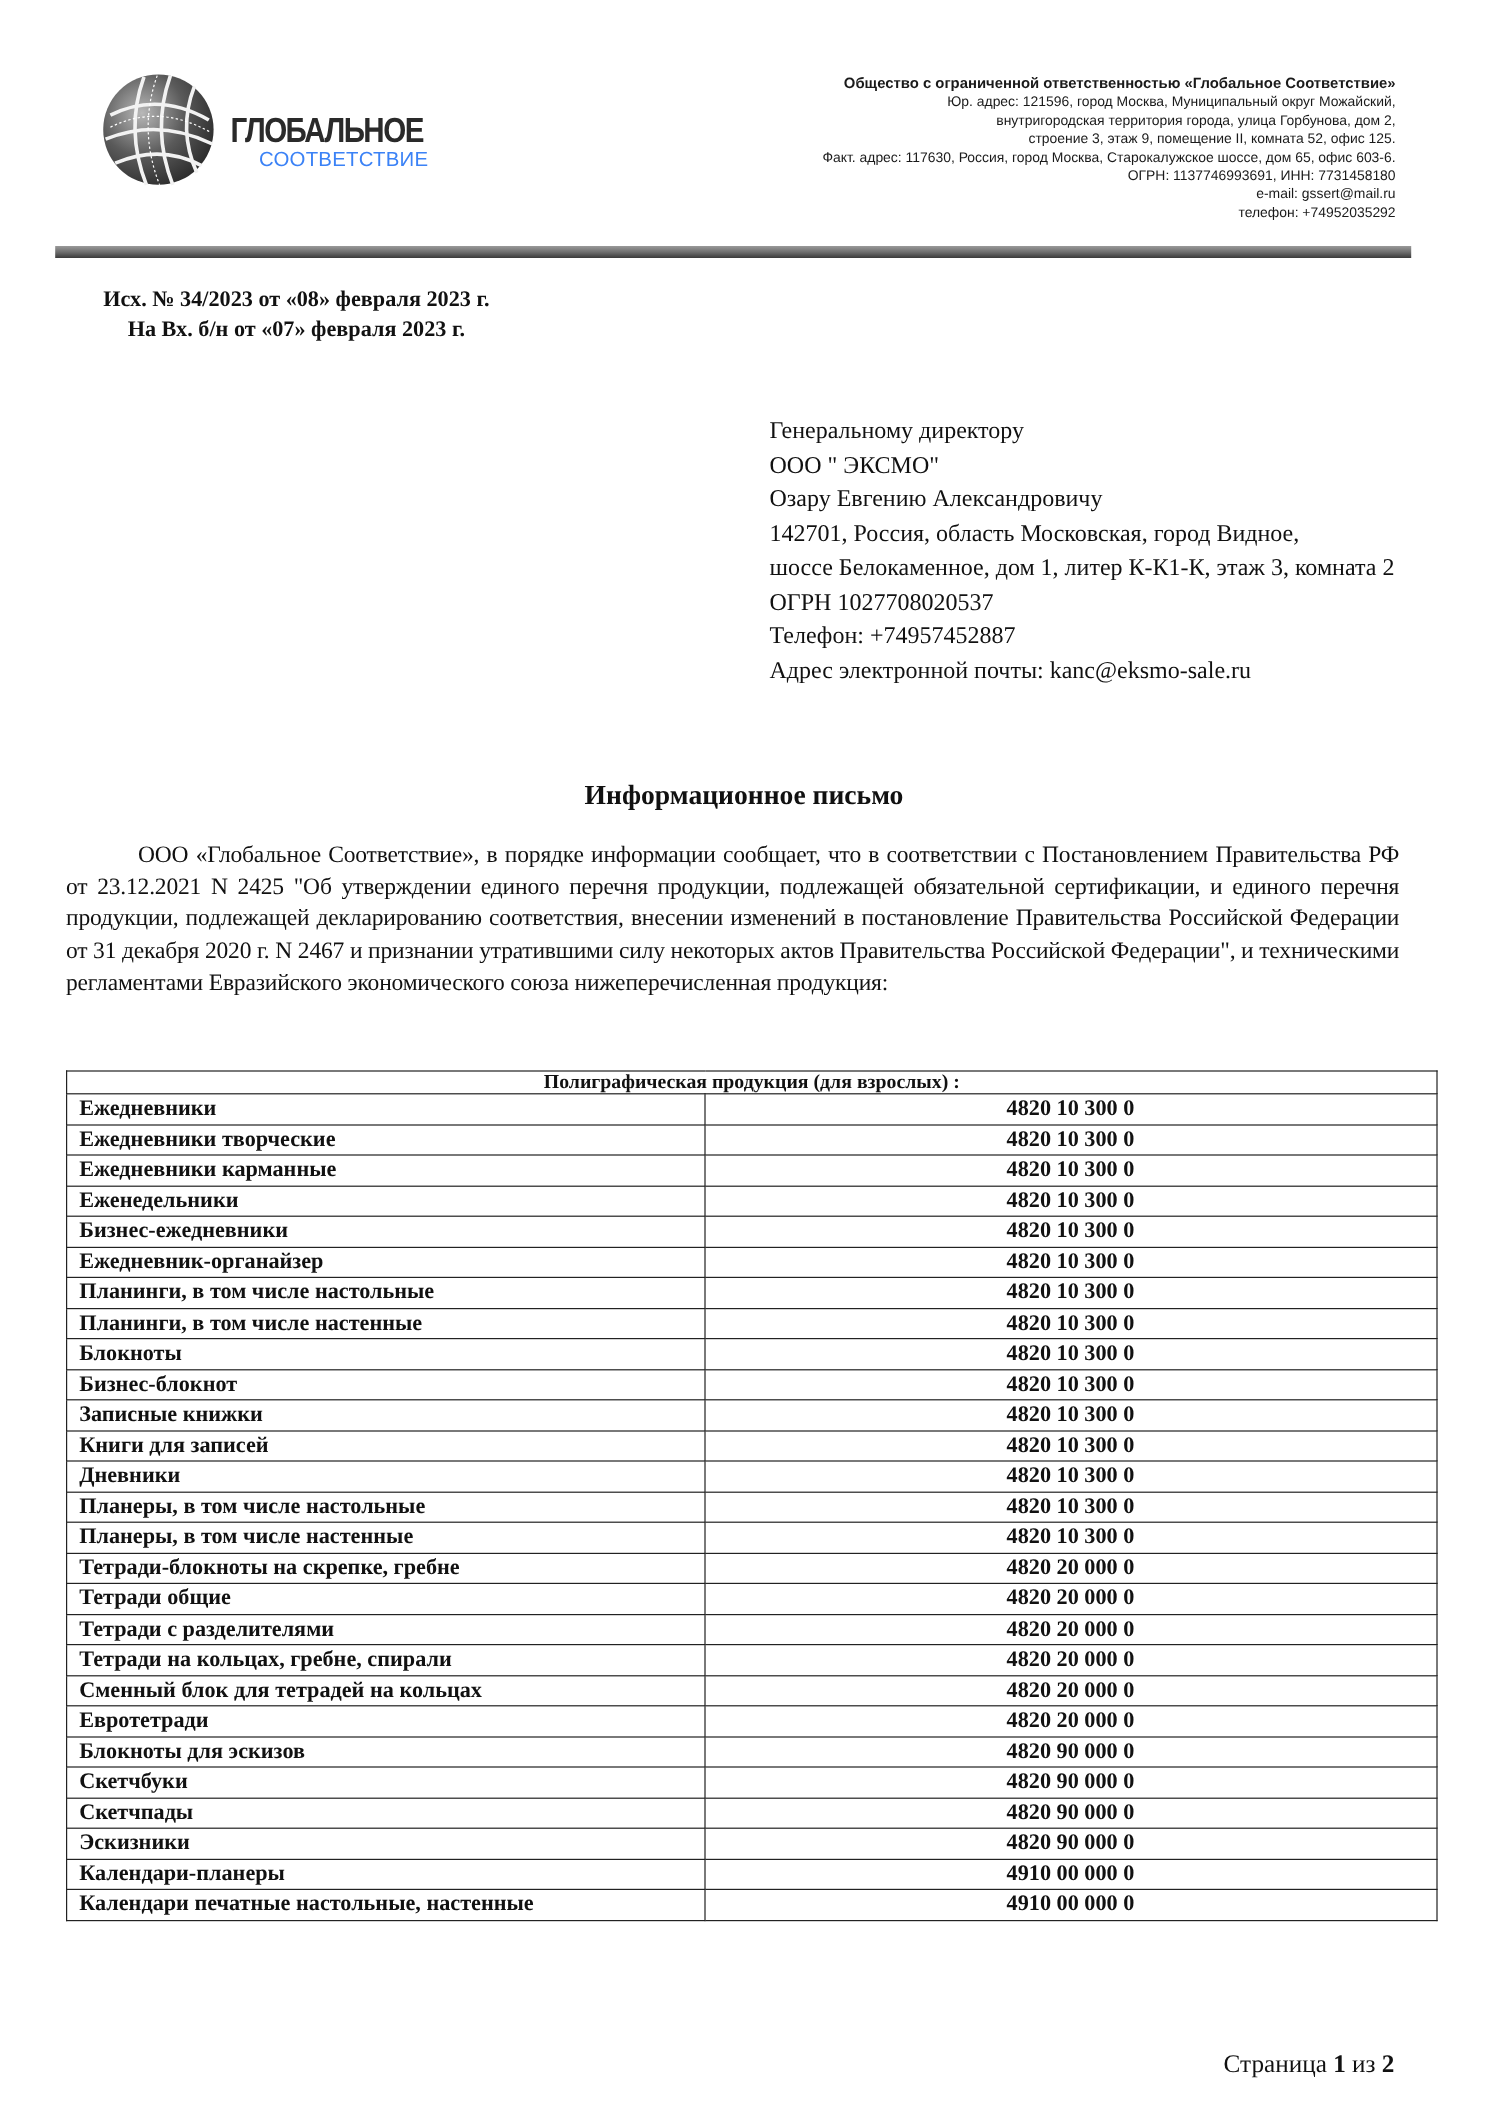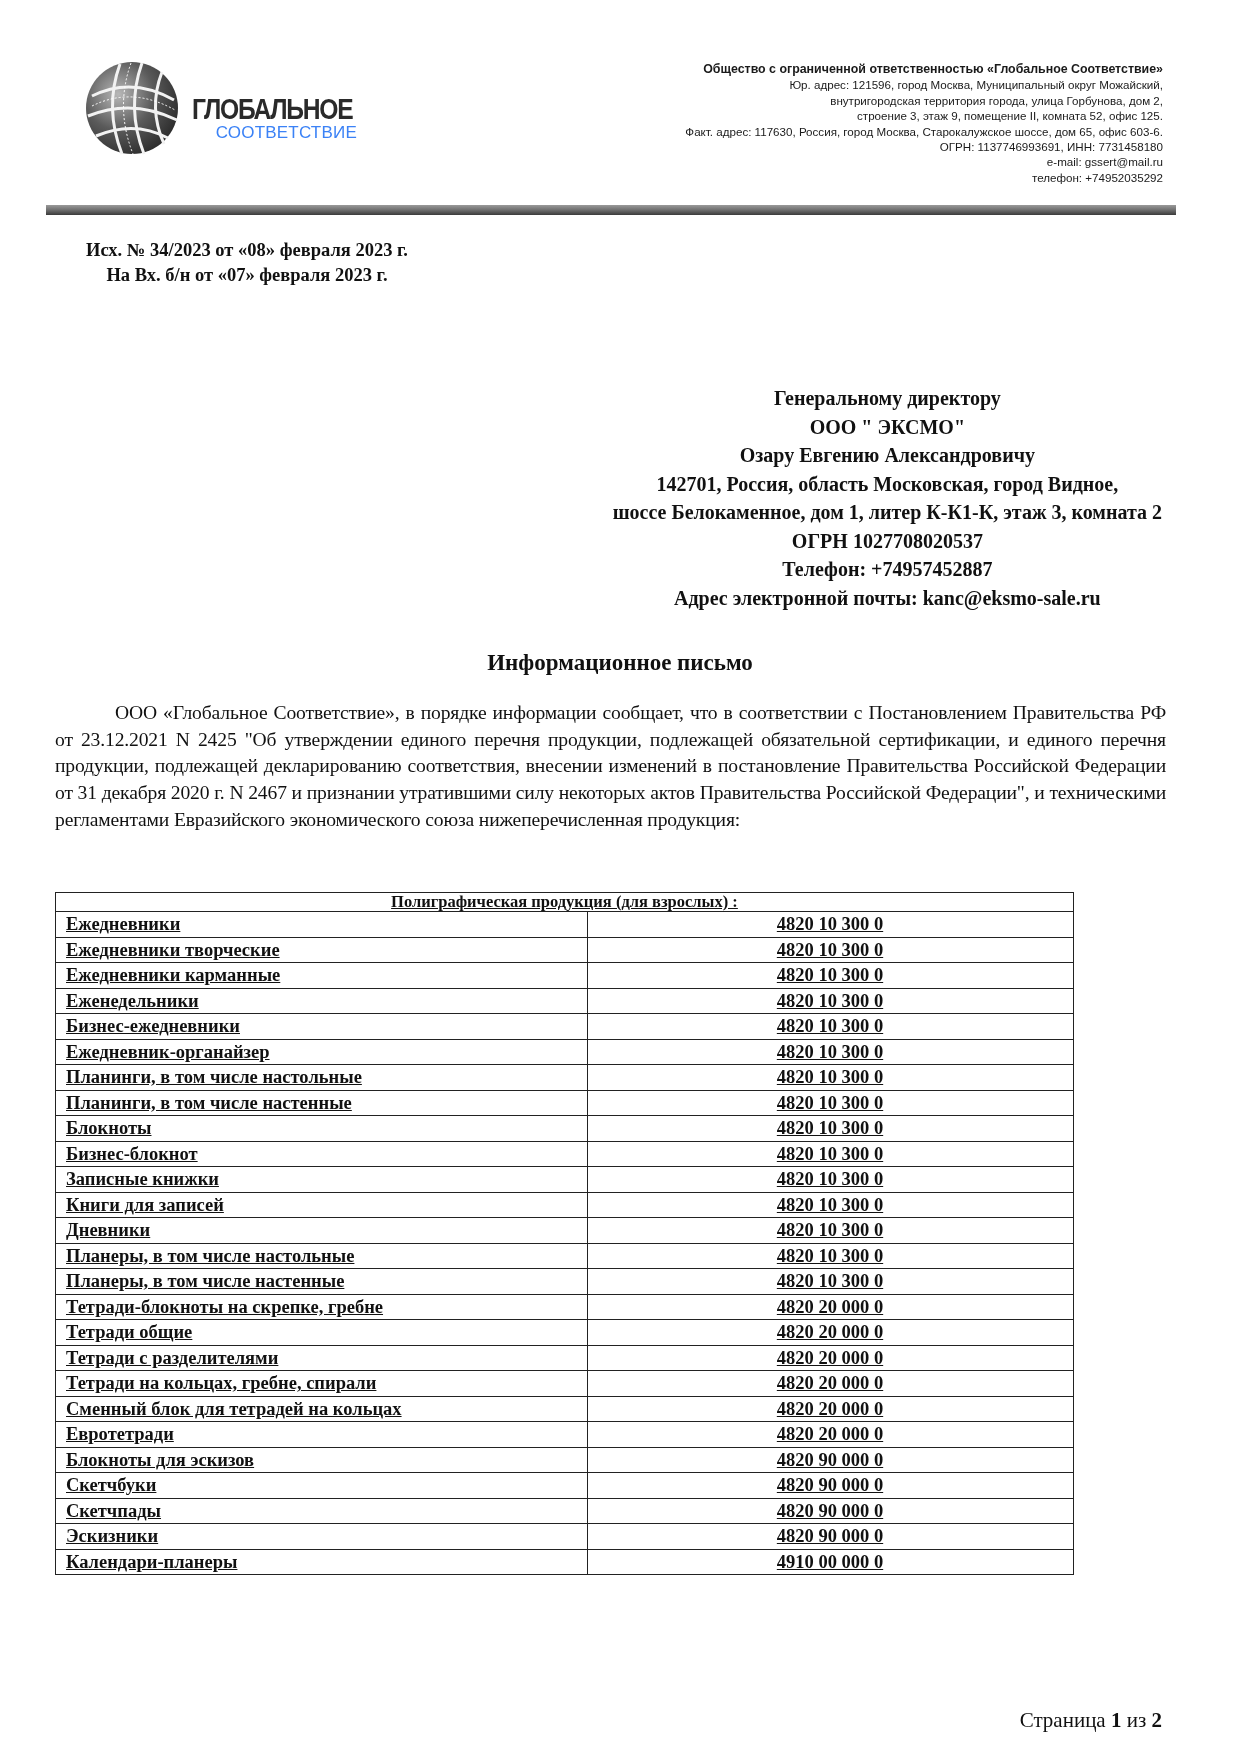--- a/index.html
+++ b/index.html
@@ -16,30 +16,30 @@
   .company { position: absolute; right: 77px; top: 62px; text-align: right; font-family: "Liberation Sans", sans-serif; font-size: 11.6px; line-height: 15.4px; color: #1a1a1a; }
   .company .name { font-weight: bold; font-size: 12.4px; }
 
   
   .bar { position: absolute; left: 46px; top: 205px; width: 1130px; height: 10px; background: linear-gradient(#9a9a9a, #6f6f6f 50%, #3a3a3a); }
 
   
   .refs { position: absolute; left: 86px; top: 238px; font-family: "Liberation Serif", serif; font-weight: bold; font-size: 18.5px; line-height: 25px; text-align: center; }
 
   
-  .addressee { position: absolute; right: 78px; top: 345px; text-align: center; font-family: "Liberation Serif", serif; font-weight: bold; font-size: 20px; line-height: 28.5px; margin-top: 39px; }
+  .addressee { position: absolute; right: 78px; top: 345px; text-align: left; font-family: "Liberation Serif", serif; font-weight: normal; font-size: 20px; line-height: 28.5px; }
 
   
   .title { position: absolute; left: 0; width: 1240px; top: 650px; text-align: center; font-family: "Liberation Serif", serif; font-weight: bold; font-size: 23px; }
 
   
   .para { position: absolute; left: 55px; width: 1111px; top: 700px; font-family: Liberation Serif, serif; font-size: 19.6px; line-height: 26.7px; text-align: justify; text-indent: 60px; letter-spacing: -0.15px; }
 
   
-  .tbl { position: absolute; left: 55px; top: 892px; width: 1019px; border-collapse: collapse; font-family: "Liberation Serif", serif; font-weight: bold; text-decoration: underline; }
+  .tbl { position: absolute; left: 55px; top: 892px; width: 1143px; border-collapse: collapse; font-family: "Liberation Serif", serif; font-weight: bold; }
   .tbl td, .tbl th { border: 1.5px solid #222; padding: 0 10px; height: 25.5px; box-sizing: border-box; font-size: 18.5px; line-height: 24px; vertical-align: middle; }
   .tbl th { font-size: 16.5px; text-align: center; height: 19px; line-height: 18px; }
   .tbl td.name { width: 532px; text-align: left; }
   .tbl td.code { text-align: center; padding-left: 9px; }
 
   .pagenum { position: absolute; right: 78px; top: 1708px; font-family: "Liberation Serif", serif; font-size: 21px; }
   .pagenum b { font-weight: bold; }
 </style>
 </head>
 <body>
@@ -210,20 +210,24 @@
         <td class="code">4820 90 000 0</td>
       </tr>
       <tr>
         <td class="name">Эскизники</td>
         <td class="code">4820 90 000 0</td>
       </tr>
       <tr>
         <td class="name">Календари-планеры</td>
         <td class="code">4910 00 000 0</td>
       </tr>
+      <tr>
+        <td class="name">Календари печатные настольные, настенные</td>
+        <td class="code">4910 00 000 0</td>
+      </tr>
     </tbody>
 </table>
 
 <div class="pagenum">
   <span>Страница</span>
   <b>1</b>
   <span>из</span>
   <b>2</b>
 </div>
 

